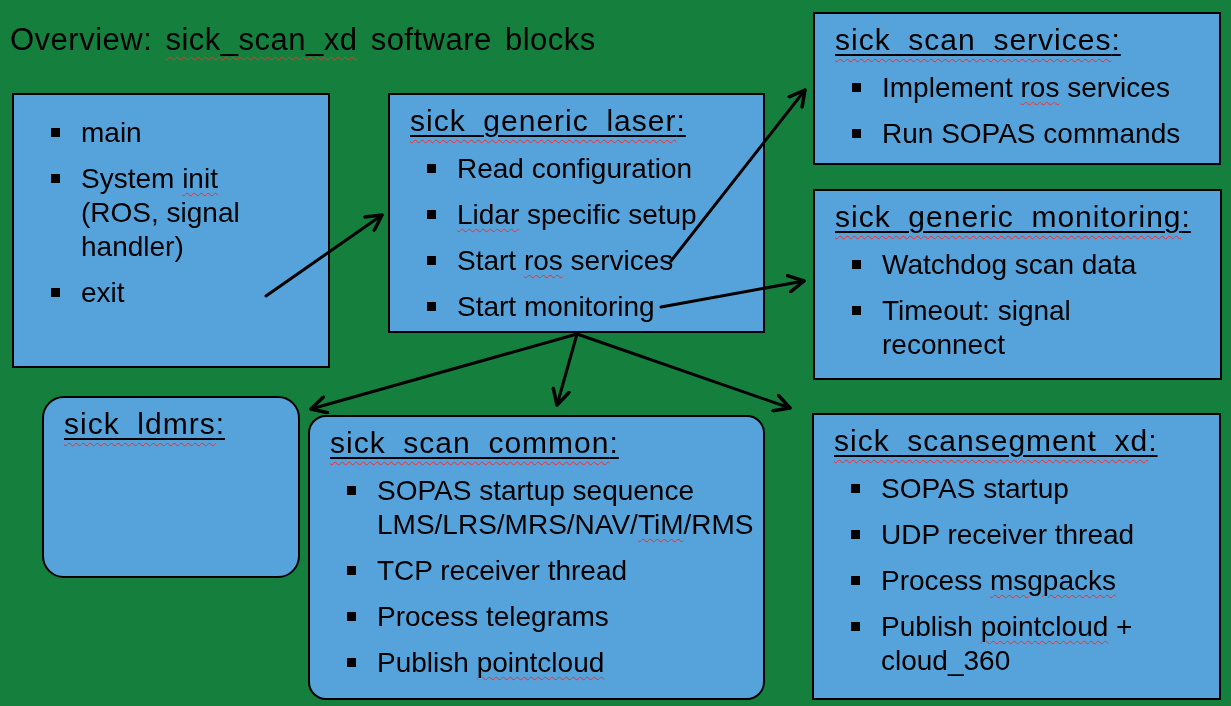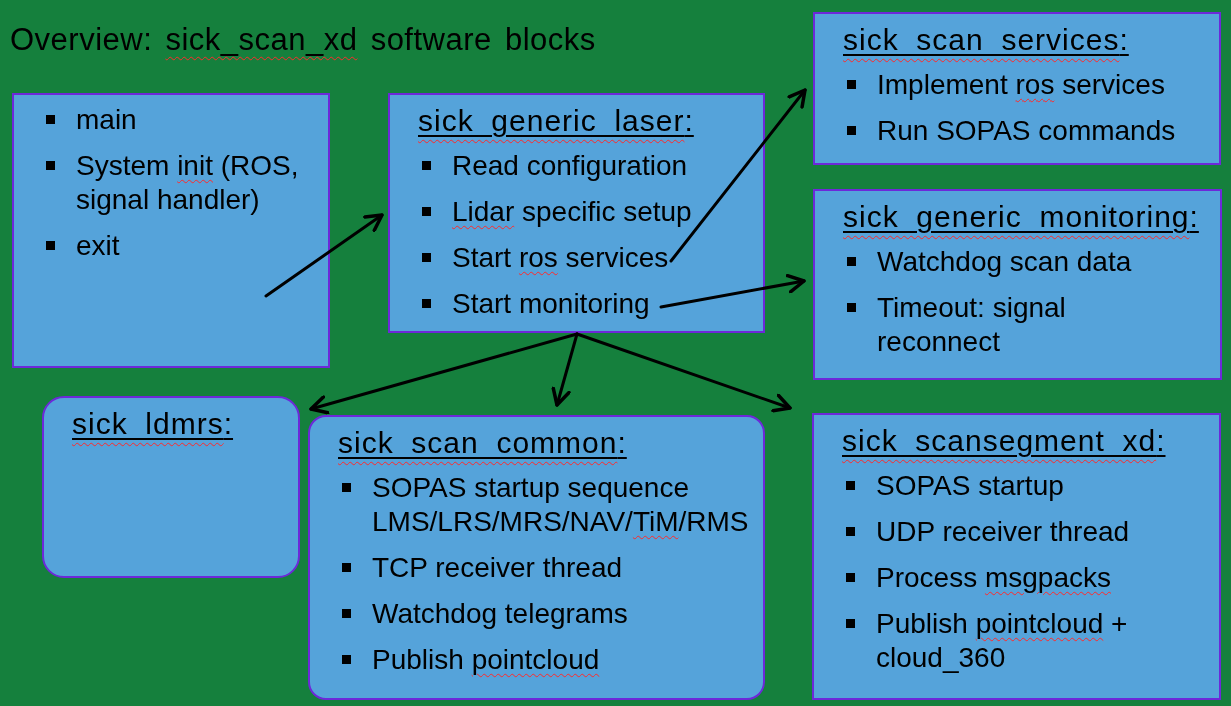--- a/index.html
+++ b/index.html
@@ -24,37 +24,37 @@
     top: 22px;
     font-size: 31px;
     letter-spacing: 0.5px;
     word-spacing: 4px;
     white-space: nowrap;
   }
   .block {
     position: absolute;
     box-sizing: border-box;
     background: #55A3DA;
-    border: 2px solid #6d28d9;
-    padding: 8px 28px;
+    border: 2px solid #000000;
+    padding: 8px 20px;
   }
   .box-heading {
     font-size: 30px;
     letter-spacing: 1px;
     line-height: 36px;
     margin-bottom: 10px;
     text-decoration: underline;
     text-decoration-color: #000000;
     text-decoration-thickness: 2px;
     text-underline-offset: 4px;
     white-space: nowrap;
   }
   ul.box-items {
     list-style: none;
-    margin: 0;
+    margin: 13px;
     padding: 0;
   }
   ul.box-items li {
     position: relative;
     padding-left: 34px;
     font-size: 28px;
     line-height: 34px;
     margin-bottom: 12px;
   }
   ul.box-items li:last-child { margin-bottom: 0; }
@@ -127,21 +127,21 @@
 
   <div class="block" style="left:42px; top:396px; width:258px; height:182px;border-radius:22px;">
     <div class="box-heading"><span class="sq">sick_ldmrs</span><span>:</span></div>
   </div>
 
   <div class="block" style="left:308px; top:415px; width:457px; height:285px;border-radius:18px;">
     <div class="box-heading"><span class="sq">sick_scan_common</span><span>:</span></div>
     <ul class="box-items">
         <li><span>SOPAS startup sequence LMS/LRS/MRS/NAV/</span><span class="sq">TiM</span><span>/RMS</span></li>
         <li><span>TCP receiver thread</span></li>
-        <li><span>Watchdog telegrams</span></li>
+        <li><span>Process telegrams</span></li>
         <li><span>Publish </span><span class="sq">pointcloud</span></li>
       </ul>
   </div>
 
   <div class="block" style="left:812px; top:413px; width:409px; height:287px;">
     <div class="box-heading"><span class="sq">sick_scansegment_xd</span><span>:</span></div>
     <ul class="box-items">
         <li><span>SOPAS startup</span></li>
         <li><span>UDP receiver thread</span></li>
         <li><span>Process </span><span class="sq">msgpacks</span></li>

